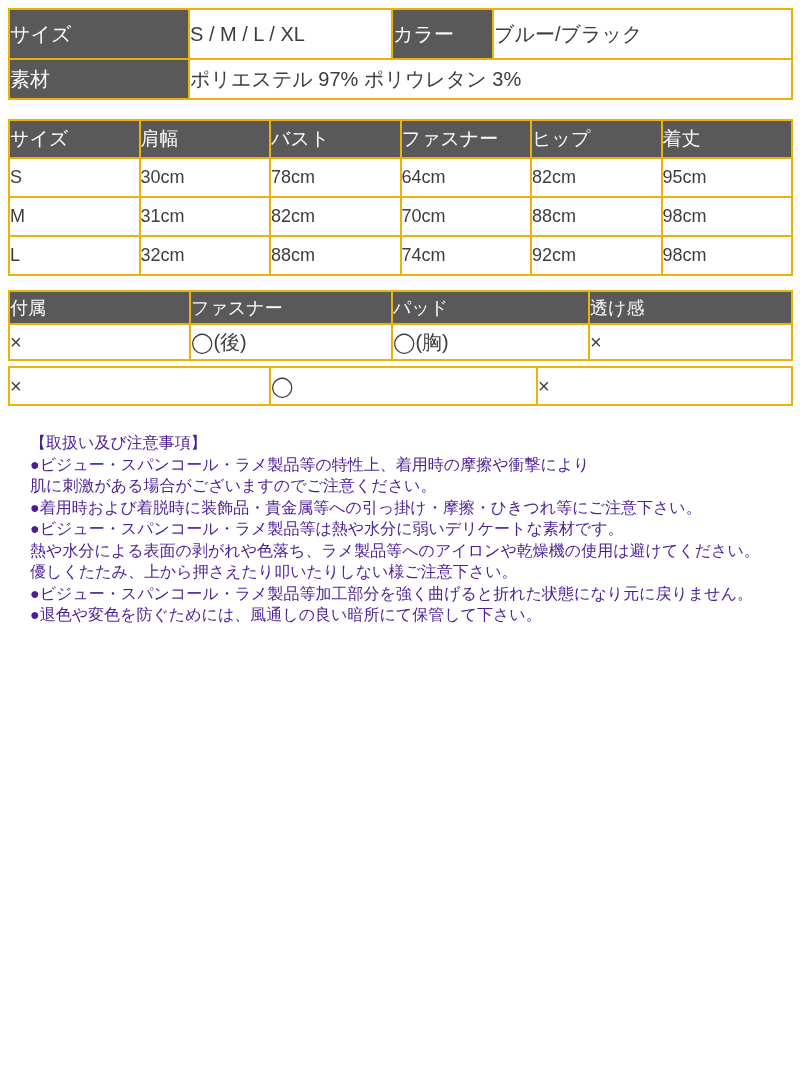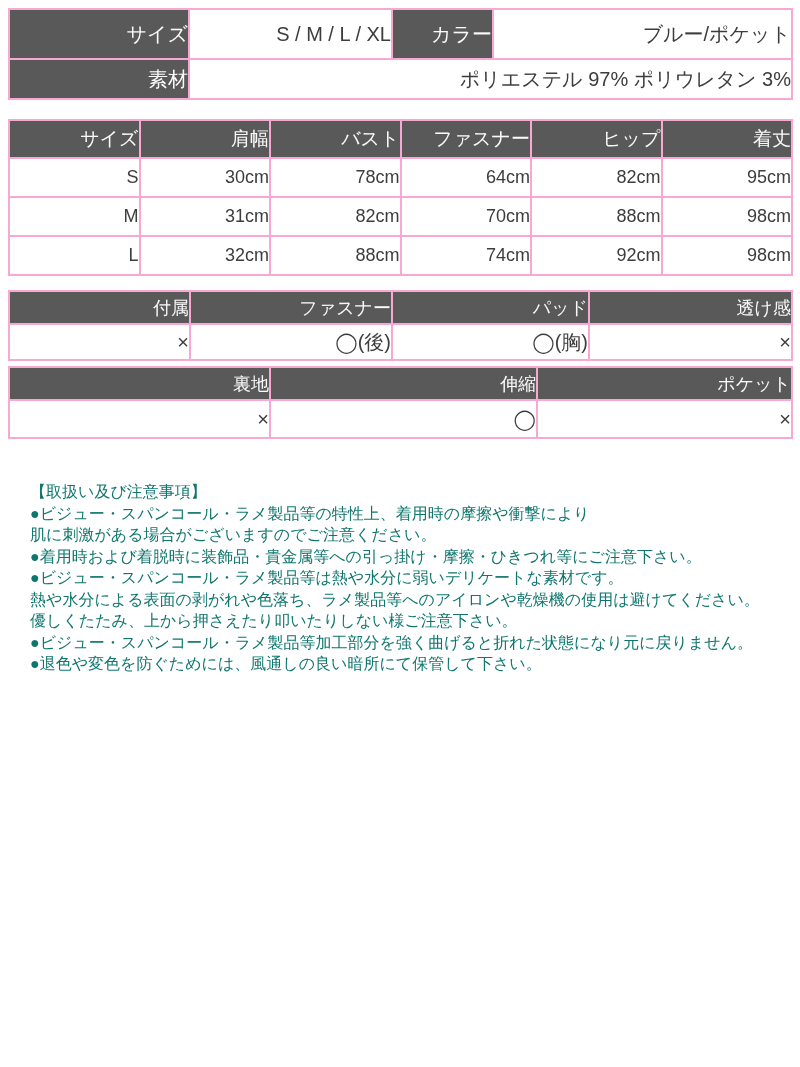--- a/index.html
+++ b/index.html
@@ -13,22 +13,22 @@
     padding: 8px;
     overflow: hidden;
     color: #3d3d3d;
   }
   table {
     border-collapse: collapse;
     table-layout: fixed;
     width: 785px;
   }
   th, td {
-    border: 2px solid #f9a8d4;
-    text-align: right;
+    border: 2px solid #eab308;
+    text-align: left;
     vertical-align: middle;
     padding: 0;
     font-weight: normal;
     overflow: hidden;
     white-space: nowrap;
     margin-left: 18px;
   }
   .hdr {
     background: #595959;
     color: #fafafa;
@@ -43,43 +43,43 @@
   .t2 tr.d  { height: 39px; }
   
   .t3 { margin-top: 14px; font-size: 18px; }
   .t3 tr.h { height: 33px; }
   .t3 tr.d { height: 36px; font-size: 20px; }
   .t4 { margin-top: 5px; font-size: 18px; }
   .t4 tr.h { height: 33px; }
   .t4 tr.d { height: 38px; font-size: 20px; }
   
   .notes {
-    margin: 42px 0 0 22px;
+    margin: 26px 0 0 22px;
     font-size: 16px;
     line-height: 21.5px;
-    color: #0f766e;
+    color: #4c1d95;
   }
   .notes div { white-space: nowrap; }
 </style>
 </head>
 <body>
 
 <table class="t1">
   <colgroup>
       <col style="width:180px">
       <col style="width:203px">
       <col style="width:101px">
       <col>
     </colgroup>
   <tbody>
       <tr class="r1">
     <th class="hdr">サイズ</th>
     <td>S / M / L / XL</td>
     <th class="hdr">カラー</th>
-    <td>ブルー/ポケット</td>
+    <td>ブルー/ブラック</td>
   </tr>
   <tr class="r2">
     <th class="hdr">素材</th>
     <td colspan="3">ポリエステル 97% ポリウレタン 3%</td>
   </tr>
 </tbody>
   </table>
 
 <table class="t2">
   <tbody>
@@ -141,25 +141,20 @@
 </tbody>
   </table>
 
 <table class="t4">
   <colgroup>
       <col style="width:261px">
       <col style="width:267px">
       <col>
     </colgroup>
   <tbody>
-      <tr class="h">
-    <th class="hdr">裏地</th>
-    <th class="hdr">伸縮</th>
-    <th class="hdr">ポケット</th>
-  </tr>
   <tr class="d">
     <td>×</td>
     <td>◯</td>
     <td>×</td>
   </tr>
 </tbody>
   </table>
 
 <div class="notes">
   <div>【取扱い及び注意事項】</div>

